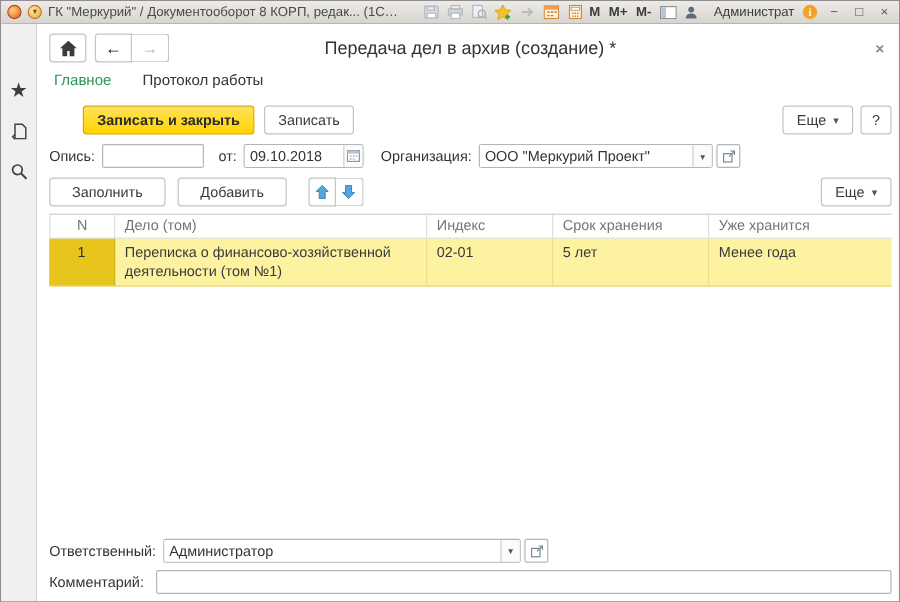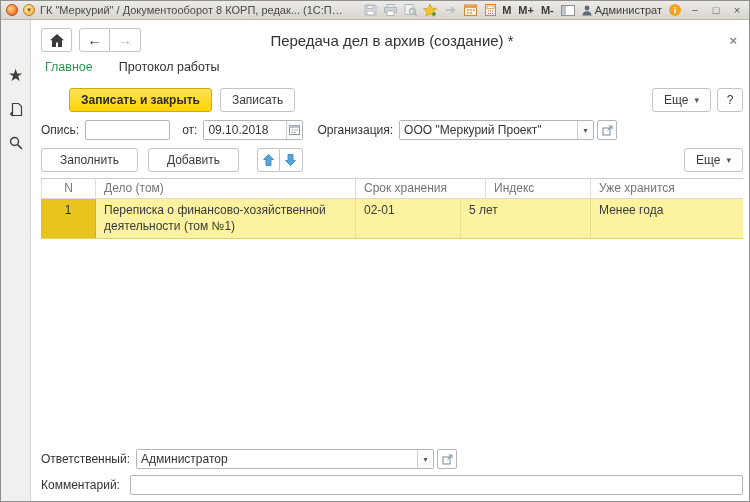--- a/index.html
+++ b/index.html
@@ -18,21 +18,21 @@
         display:flex;align-items:center;justify-content:center;font-size:7px;color:#7a4a00;}
   .tb-title { white-space:nowrap; overflow:hidden; text-overflow:ellipsis; max-width:330px; }
   .tb-group { display:flex; align-items:center; gap:6px; }
   .tb-right { margin-left:auto; display:flex; align-items:center; gap:7px; }
   .tb-ic { width:14px; height:13px; display:inline-flex; align-items:center; justify-content:center; }
   .mbtn { font-weight:bold; color:#3c3c3c; font-size:11px; cursor:default; }
   .winctl { color:#555; font-size:11px; width:14px; text-align:center; }
   .info-badge { width:12px; height:12px; border-radius:50%; background:#f0a32a; color:#fff;
                 font-size:9px; font-weight:bold; display:inline-flex; align-items:center; justify-content:center;
                 font-family:"Liberation Serif", serif; }
-  .user-chip { display:flex; align-items:center; gap:3px; color:#3c3c3c; }
+  .user-chip { display:flex; align-items:center; gap:14px; color:#3c3c3c; }
 
   
   .app-body { display:flex; height:481px; }
   .sidebar { width:30px; background:#f1f0ee; border-right:1px solid #d6d4d1;
              display:flex; flex-direction:column; align-items:center; padding-top:14px; gap:19px; }
   .grid9 { position:relative; width:3px; height:3px; background:#3e3e3e; margin:0 10px 10px 0;
            box-shadow:5px 0 #3e3e3e,10px 0 #3e3e3e,0 5px #3e3e3e,5px 5px #3e3e3e,10px 5px #3e3e3e,
                       0 10px #3e3e3e,5px 10px #3e3e3e,10px 10px #3e3e3e; }
   .star-glyph { font-size:17px; color:#3e3e3e; line-height:14px; }
   .content { flex:1; display:flex; flex-direction:column; padding:0 6px 6px 10px; background:#fff; min-width:0; }
@@ -289,22 +289,22 @@
         <button class="btn" style="margin-left:auto;">
           <span>Еще</span>
           <span class="chev">▾</span>
         </button>
       </div>
 
       <div class="grid">
         <div class="g-head">
           <span class="gh col-n">N</span>
           <span class="gh col-delo">Дело (том)</span>
+          <span class="gh col-index">Индекс</span>
           <span class="gh col-srok">Срок хранения</span>
-          <span class="gh col-index">Индекс</span>
           <span class="gh col-stored">Уже хранится</span>
         </div>
         <div class="g-row">
           <span class="gc gc-n col-n">1</span>
           <span class="gc col-delo">Переписка о финансово-хозяйственной деятельности (том №1)</span>
           <span class="gc col-index">02-01</span>
           <span class="gc col-srok">5 лет</span>
           <span class="gc col-stored">Менее года</span>
         </div>
         <div class="g-empty"></div>

